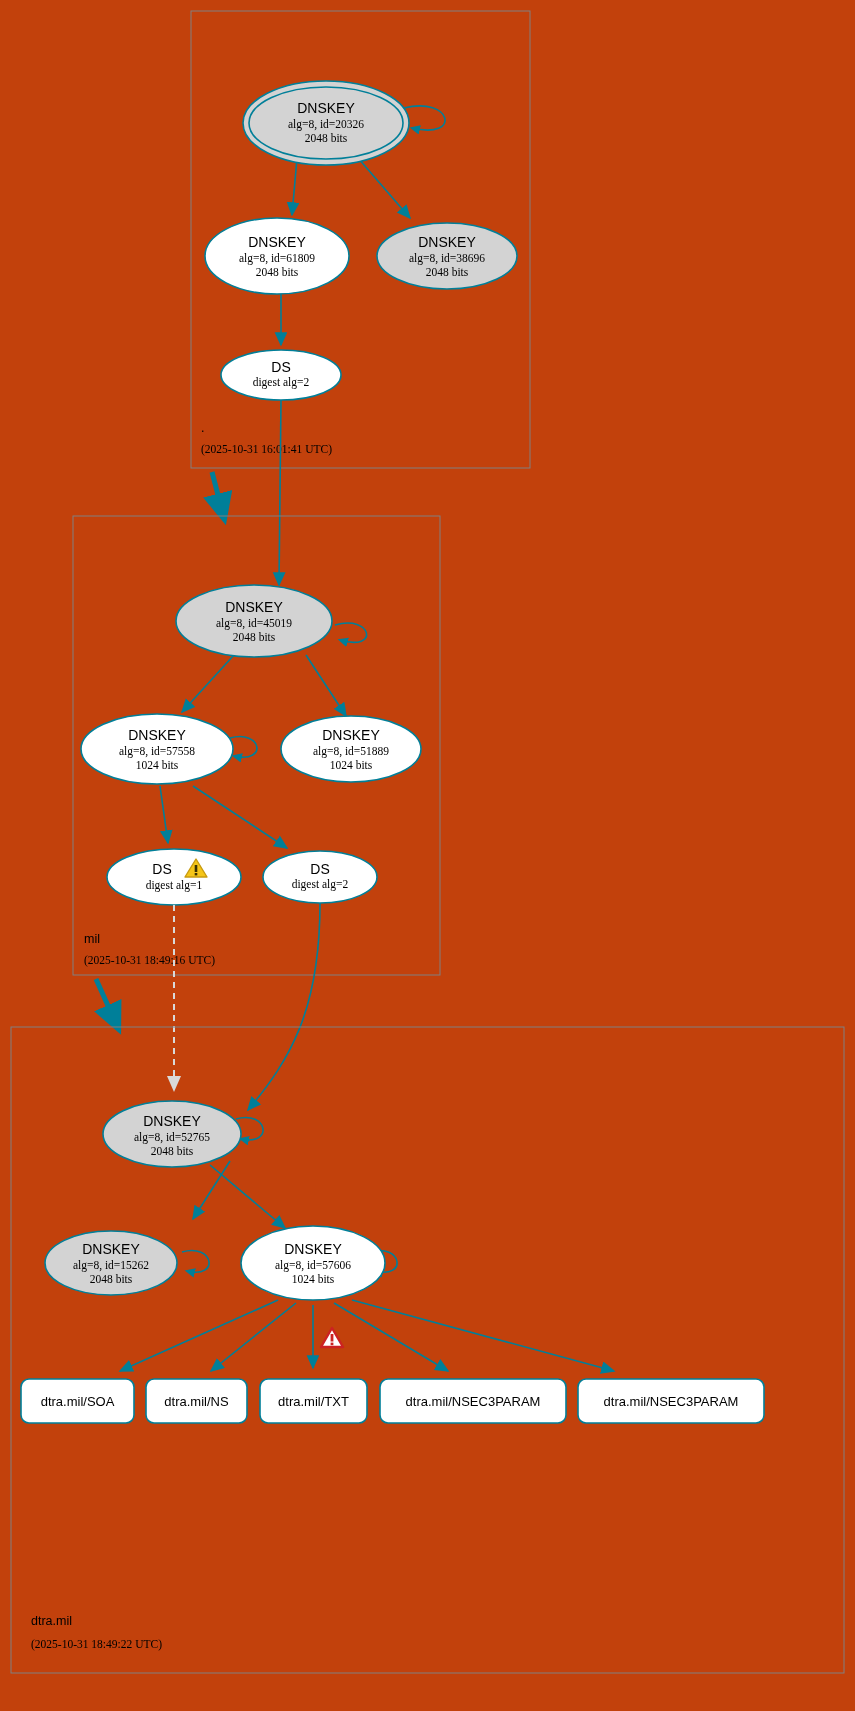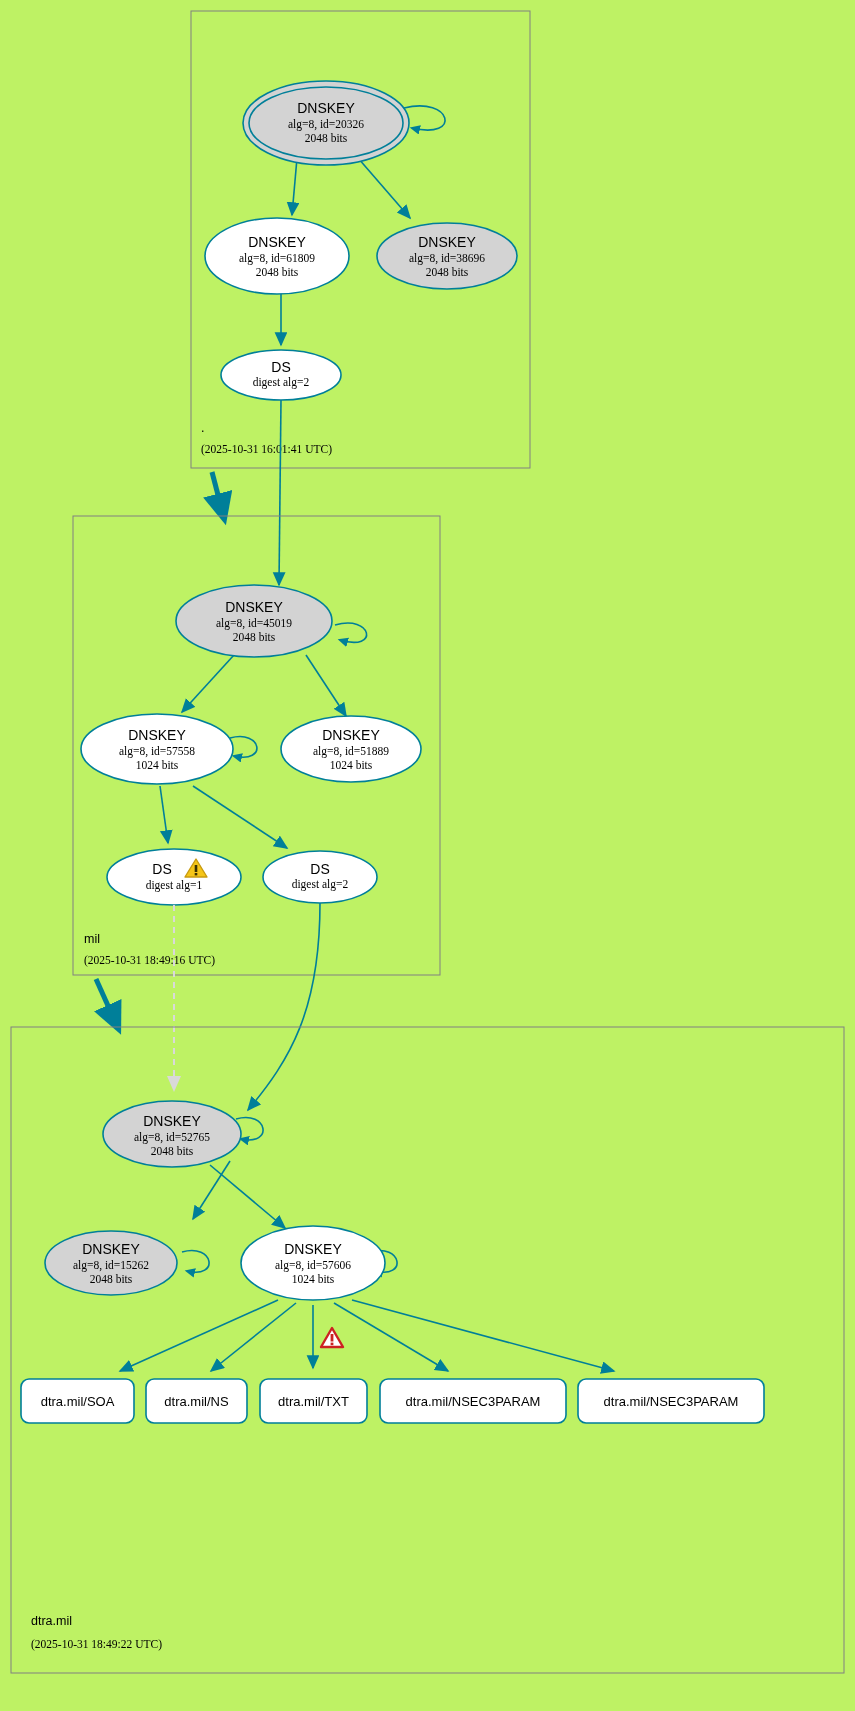--- a/index.html
+++ b/index.html
@@ -1,17 +1,17 @@
 <!DOCTYPE html>
 <html><head>
 <meta charset="utf-8">
 <style>
   html,body{margin:0;padding:0;background:#ffffff;}
   body{font-family:"Liberation Sans", sans-serif;}
-  #stage{position:relative;width:855px;height:1711px;overflow:hidden;background:#bef264;text-decoration:underline;}
+  #stage{position:relative;width:855px;height:1711px;overflow:hidden;background:#c2410c;text-decoration:underline;}
   svg#diagram{position:absolute;left:0;top:0;width:855px;height:1711px;}
   .zone-box{fill:none;stroke:#808080;stroke-width:1;}
   .node-ell{stroke:#007f99;stroke-width:1.6;}
   .node-ell.gray{fill:#d3d3d3;}
   .node-ell.white{fill:#ffffff;}
   .node-rect{fill:#ffffff;stroke:#007f99;stroke-width:1.6;rx:8;ry:8;}
   .edge{stroke:#007f99;stroke-width:1.6;fill:none;}
   .edge-thick{stroke:#007f99;stroke-width:5;fill:none;}
   .edge-dash{stroke:#d9d9d9;stroke-width:2;fill:none;stroke-dasharray:6,5;}
   .t-title{font-family:"Liberation Sans",sans-serif;font-size:14px;fill:#000;text-anchor:middle;}

